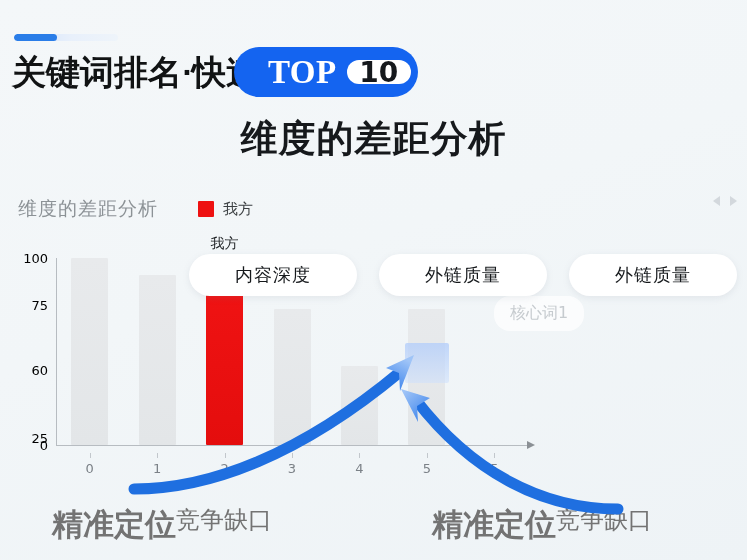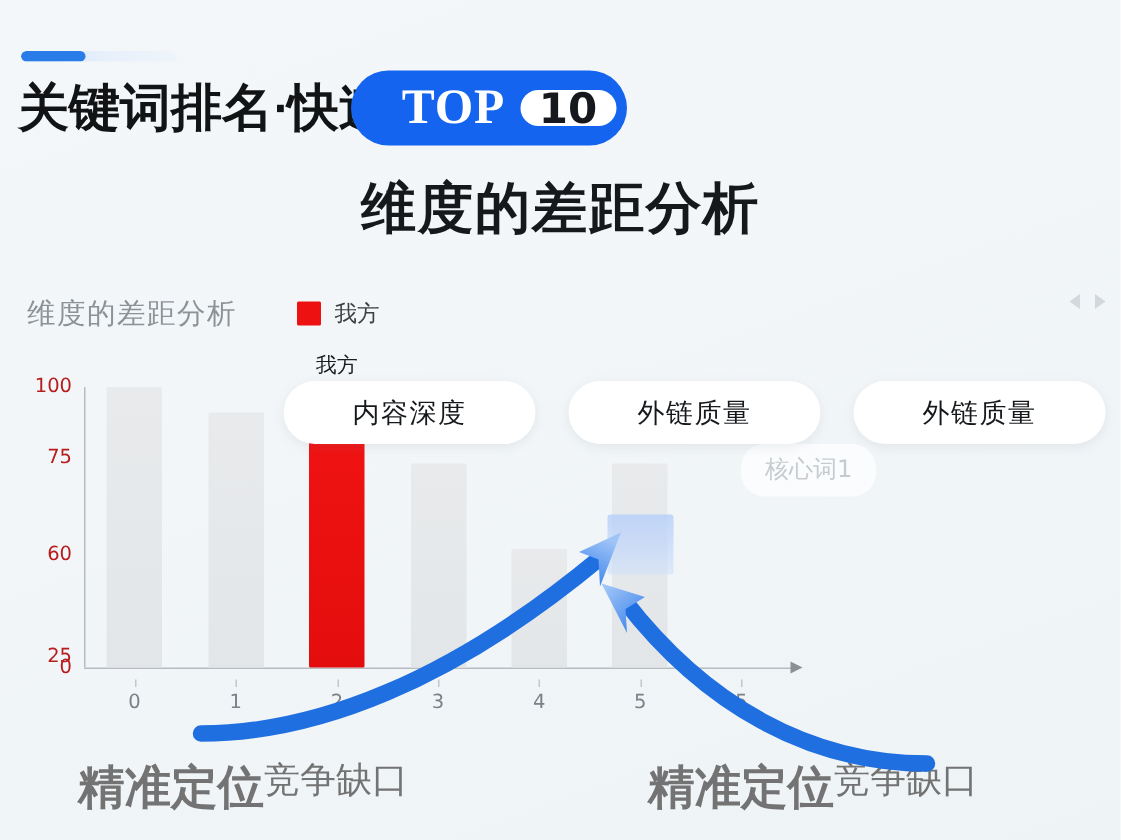--- a/index.html
+++ b/index.html
@@ -88,21 +88,21 @@
 
   
   .chart {
     position: absolute; left: 14px; top: 250px;
     width: 525px; height: 205px;
   }
   .y-axis-labels {
     position: absolute; left: 0; top: 0; width: 34px; height: 195px;
   }
   .y-tick {
-    position: absolute; right: 0; font-size: 13px; color: #b91c1c;
+    position: absolute; right: 0; font-size: 13px; color: #000000;
     transform: translateY(-50%); text-align: right; width: 34px;
   }
   .axis-v {
     position: absolute; left: 42px; top: 8px; width: 1px; height: 187px;
     background: #b7bcc1;
   }
   .axis-h {
     position: absolute; left: 42px; top: 195px; height: 1px; width: 472px;
     background: #b7bcc1;
   }

